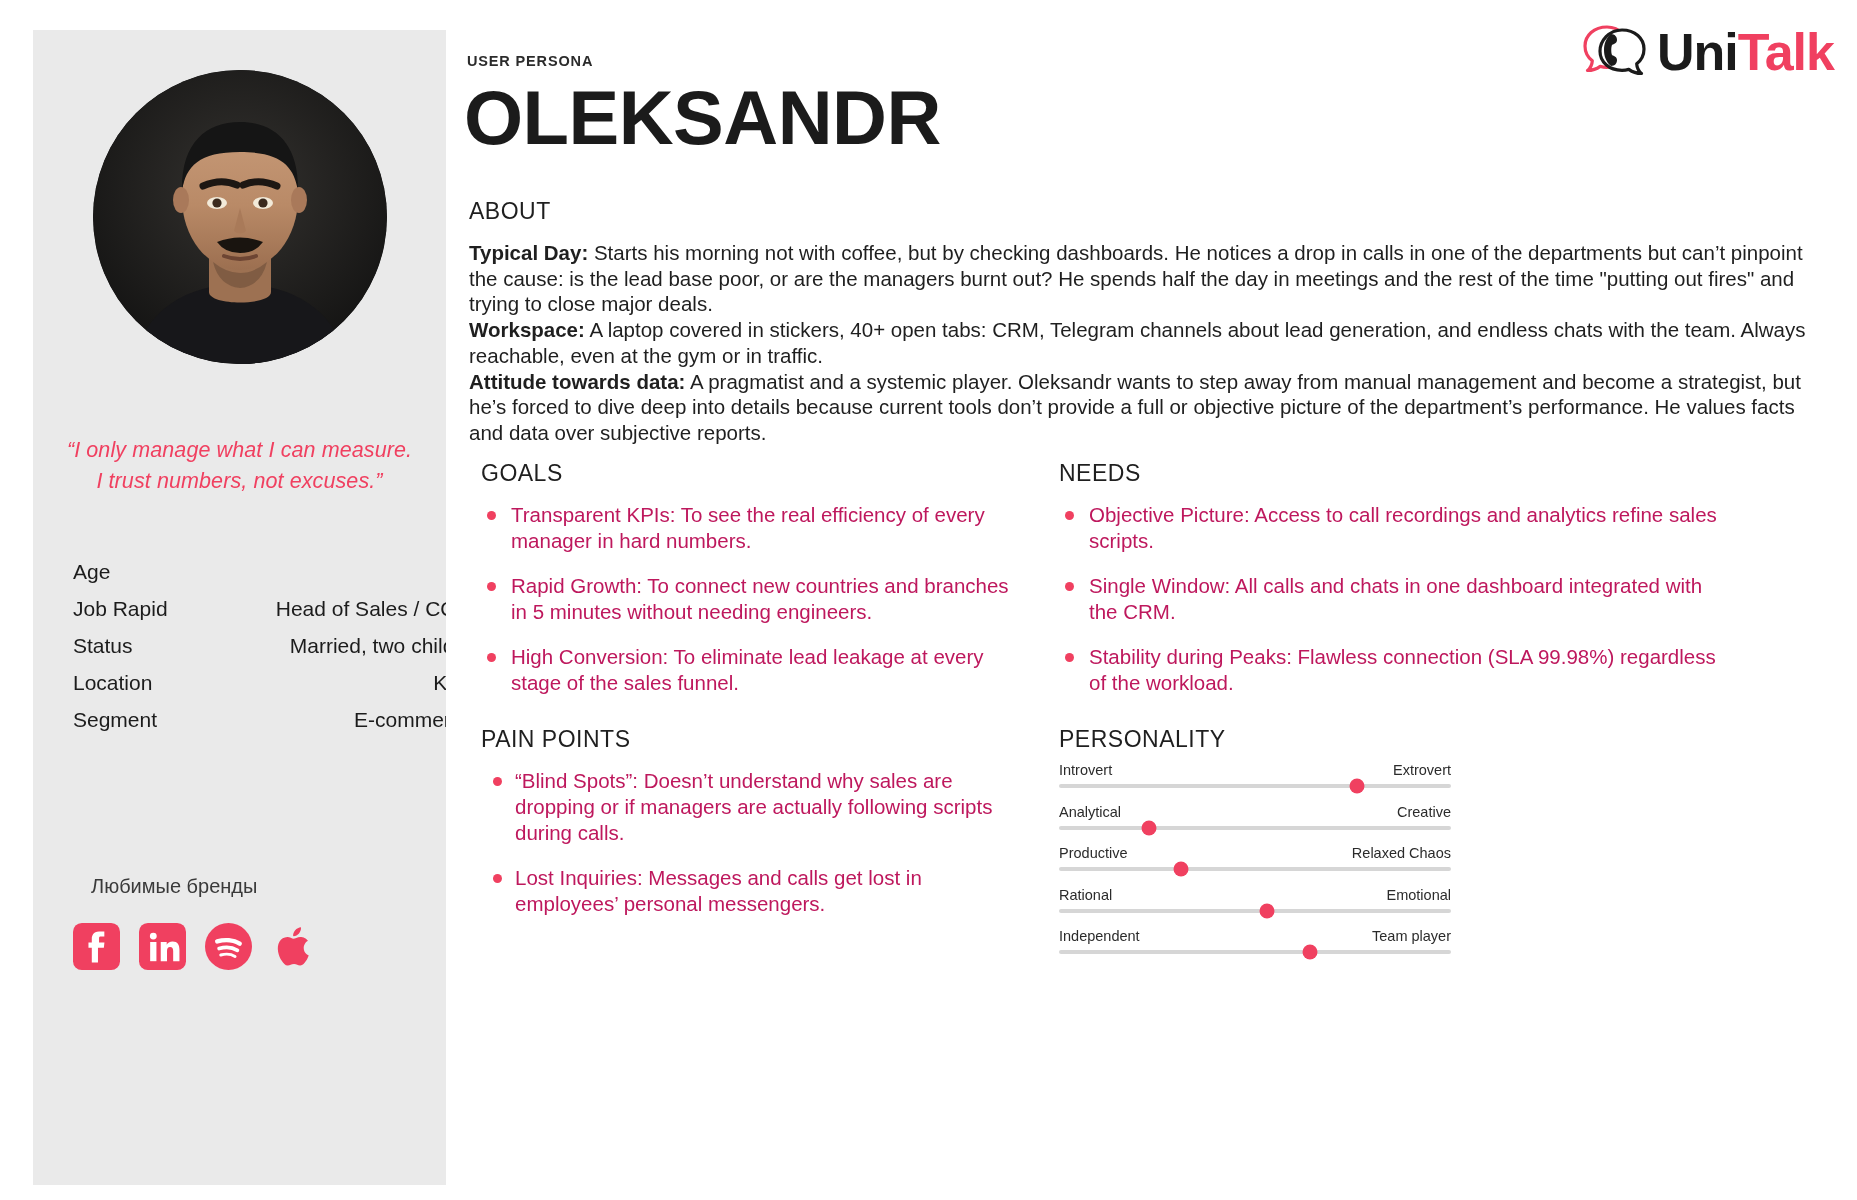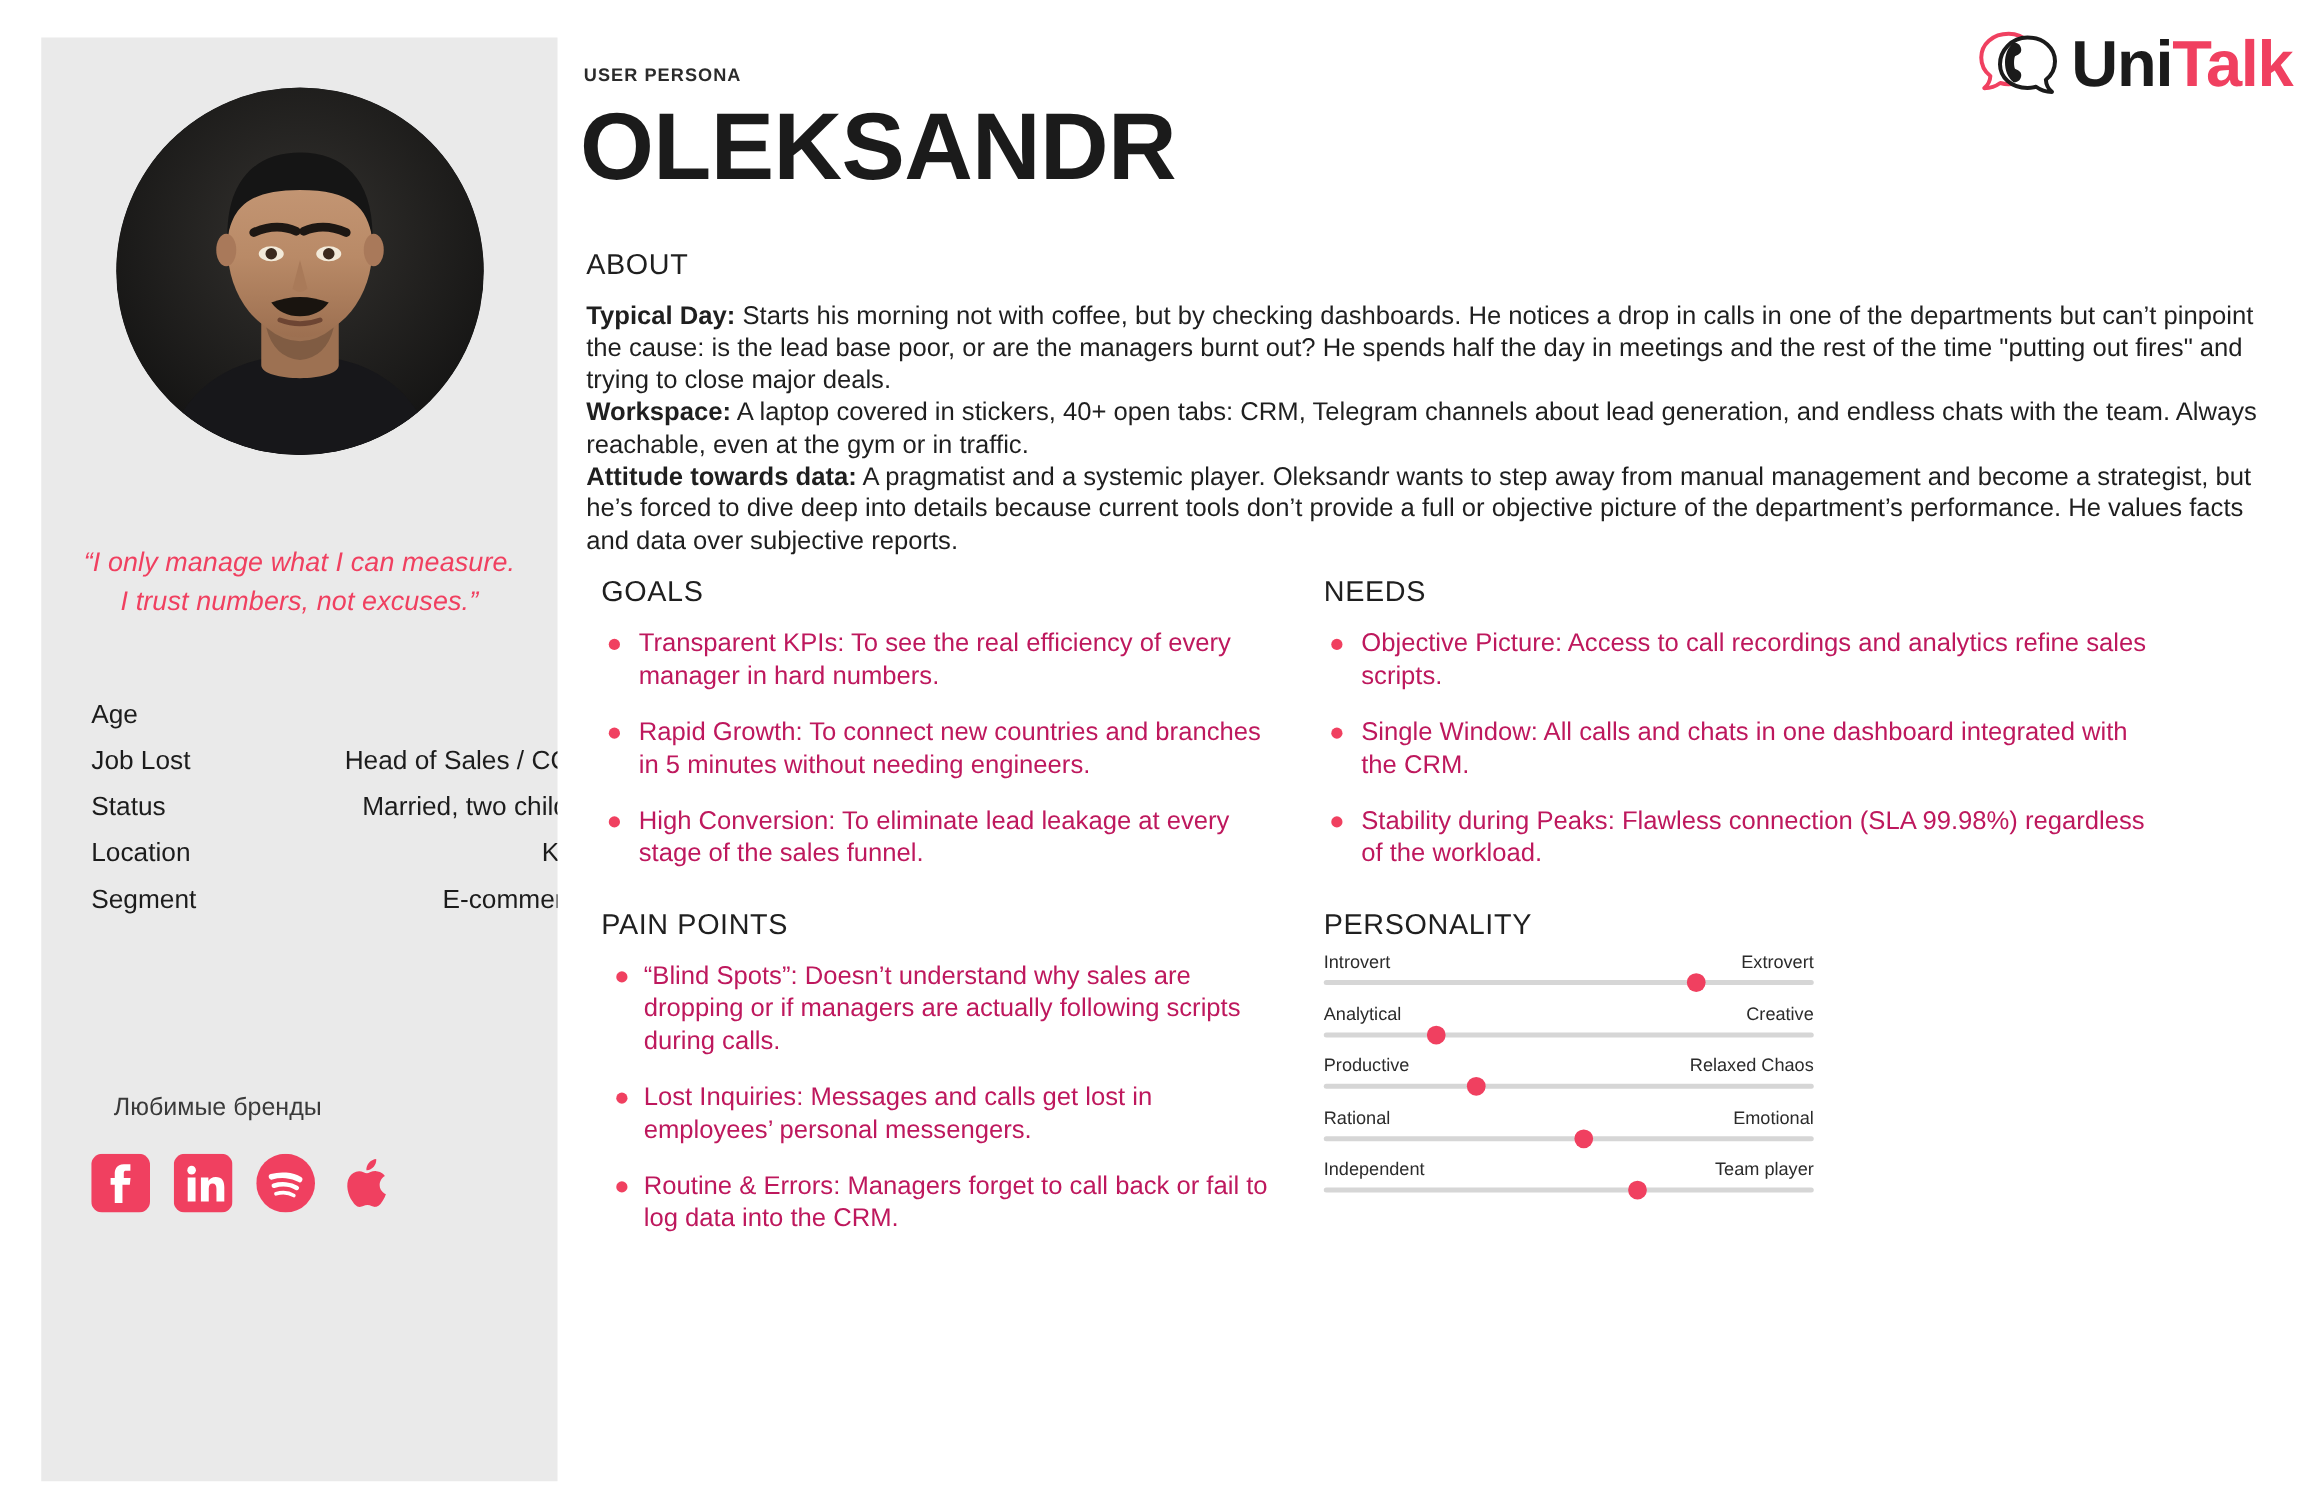--- a/index.html
+++ b/index.html
@@ -249,21 +249,21 @@
     </div>
 
     <div class="quote">“I only manage what I can measure. I trust numbers, not excuses.”</div>
 
     <div class="attrs">
       <div class="attr-row">
         <span class="attr-key">Age</span>
 
       </div>
       <div class="attr-row">
-        <span class="attr-key">Job Lost</span>
+        <span class="attr-key">Job Rapid</span>
         <span class="attr-val">Head of Sales / COO</span>
       </div>
       <div class="attr-row">
         <span class="attr-key">Status</span>
         <span class="attr-val">Married, two childre</span>
       </div>
       <div class="attr-row">
         <span class="attr-key">Location</span>
         <span class="attr-val">Kyiv</span>
       </div>
@@ -339,21 +339,20 @@
     <ul class="bullets" id="needs-list">
       <li>Objective Picture: Access to call recordings and analytics refine sales scripts.</li>
       <li>Single Window: All calls and chats in one dashboard integrated with the CRM.</li>
       <li>Stability during Peaks: Flawless connection (SLA 99.98%) regardless of the workload.</li>
     </ul>
 
     <div class="sec-head" id="pain-head">PAIN POINTS</div>
     <ul class="bullets" id="pain-list">
       <li>“Blind Spots”: Doesn’t understand why sales are dropping or if managers are actually following scripts during calls.</li>
       <li>Lost Inquiries: Messages and calls get lost in employees’ personal messengers.</li>
-      <li>Routine &amp; Errors: Managers forget to call back or fail to log data into the CRM.</li>
     </ul>
 
     <div class="sec-head" id="pers-head">PERSONALITY</div>
     <div class="sliders">
 
       <div class="slider-block">
         <div class="slider-labels">
           <span>Introvert</span>
           <span>Extrovert</span>
         </div>

